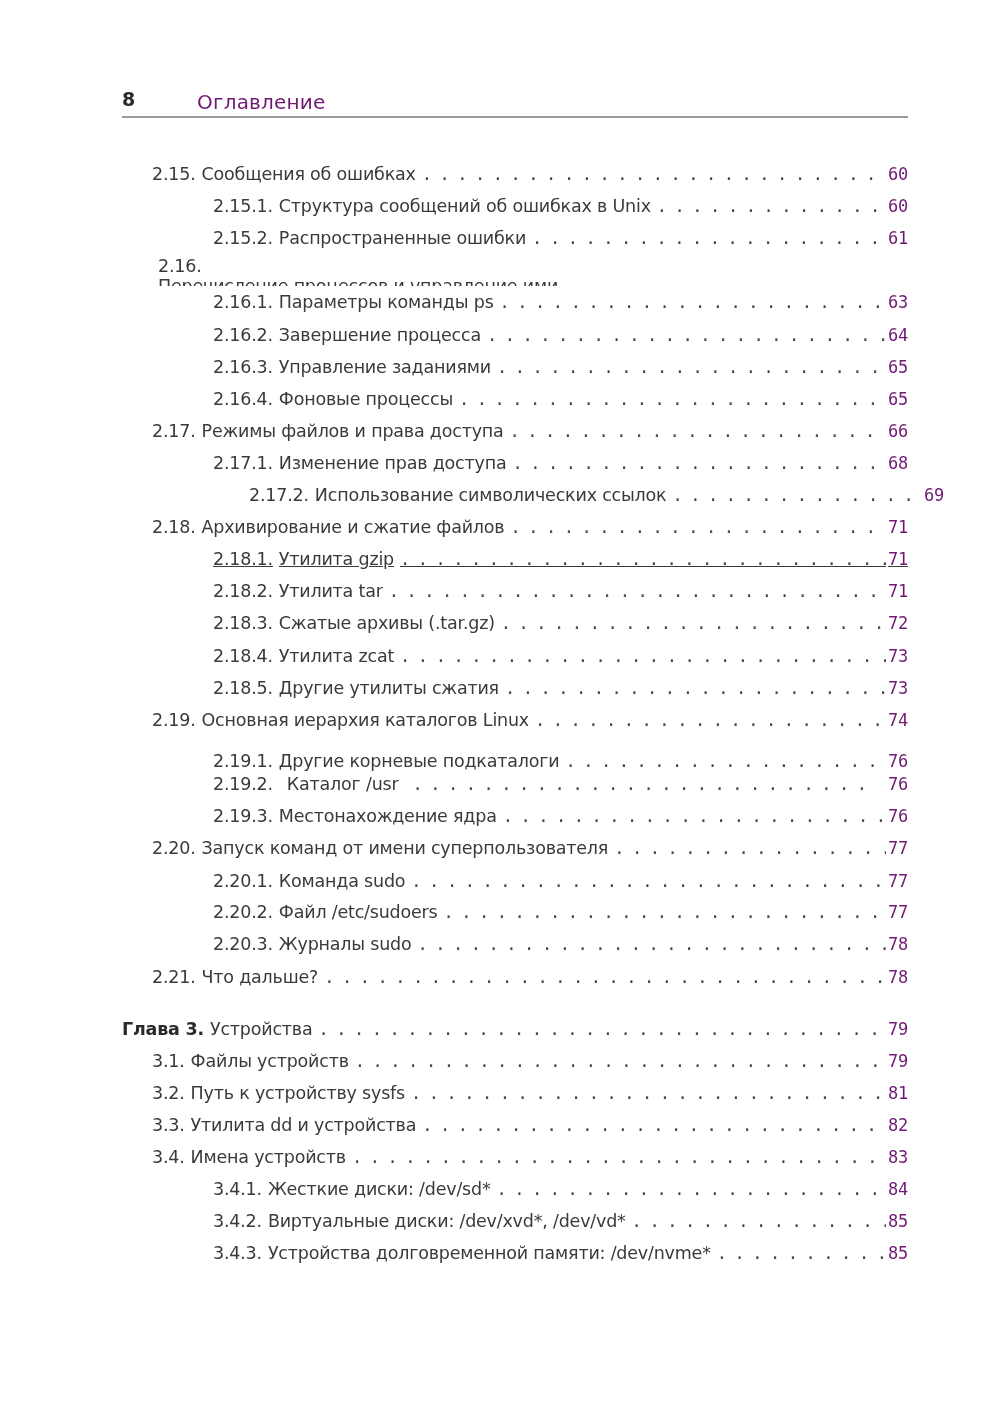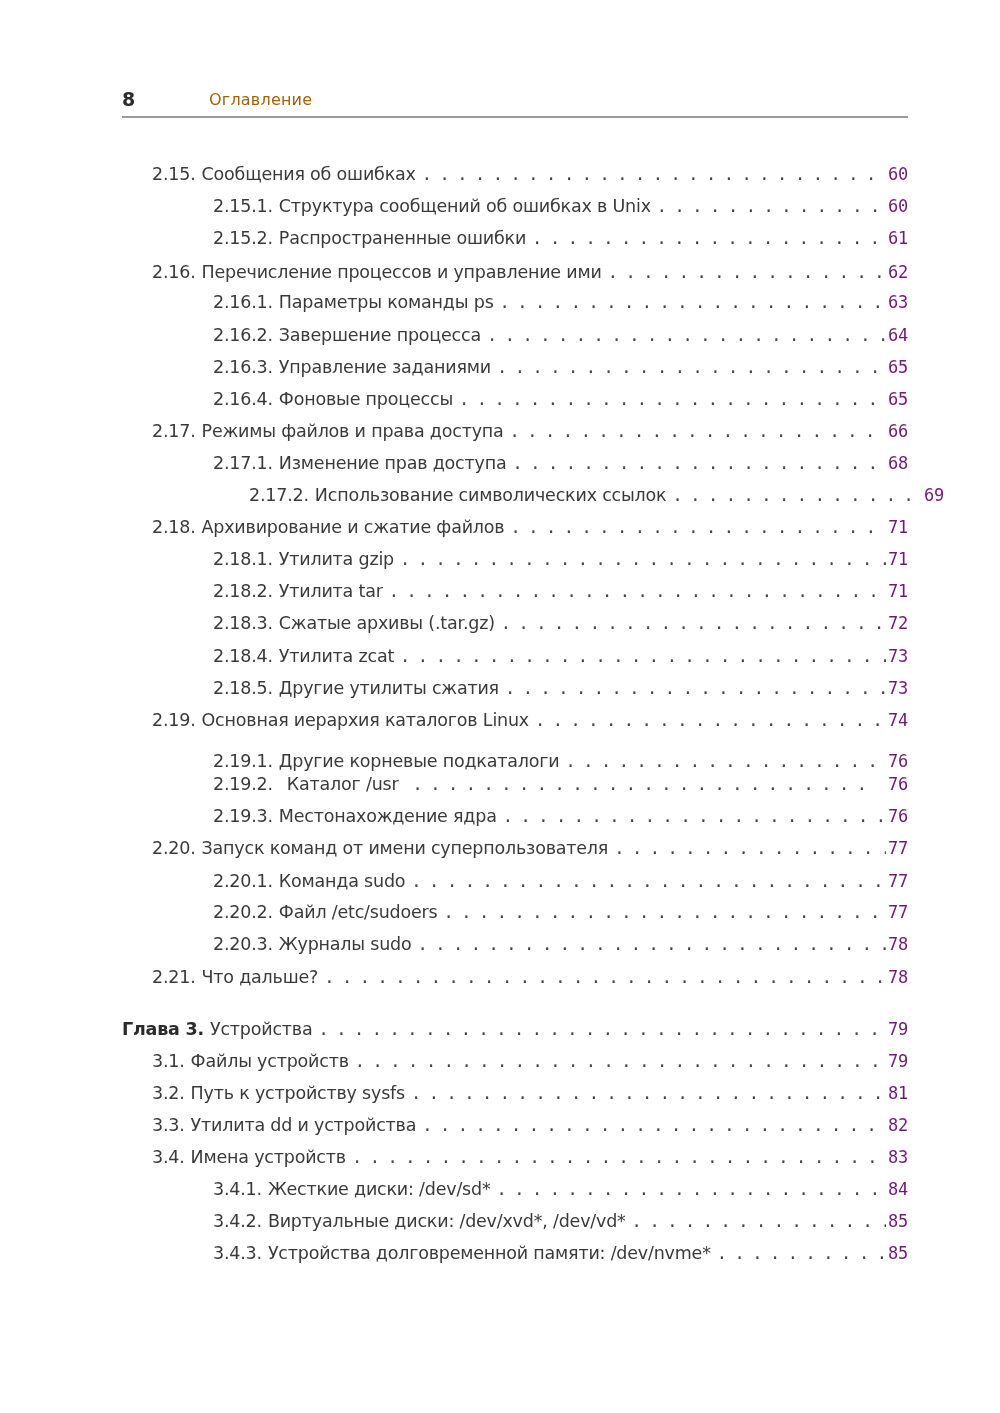--- a/index.html
+++ b/index.html
@@ -29,24 +29,23 @@
       top: 2px;
       font-family: "DejaVu Sans", sans-serif;
       font-weight: bold;
       font-size: 19px;
       color: #2a2a2a;
     }
     .running-title {
       position: absolute;
       left: 75px;
       top: 4px;
-      font-size: 16px;
-      color: #a16207;
+      font-size: 20px;
+      color: #701a75;
       letter-spacing: 0.2px;
-      margin-left: 12px;
     }
     .toc {
       position: absolute;
       left: 0;
       top: 164px;
       width: 1000px;
     }
     .toc-row {
       position: absolute;
       height: 30px;
@@ -102,21 +101,21 @@
       <span class="title">Структура сообщений об ошибках в Unix</span>
       <span class="leader"></span>
       <span class="page">60</span>
     </div>
     <div class="toc-row" style="left: 213px; top: 64.2px; width: 695px;">
       <span class="num">2.15.2.</span>
       <span class="title">Распространенные ошибки</span>
       <span class="leader"></span>
       <span class="page">61</span>
     </div>
-    <div class="toc-row" style="left: 152px; top: 98px; width: 756px;">
+    <div class="toc-row" style="left: 152px; top: 92px; width: 756px; flex-direction: column;">
       <span class="num">2.16.</span>
       <span class="title">Перечисление процессов и управление ими</span>
       <span class="leader"></span>
       <span class="page">62</span>
     </div>
     <div class="toc-row" style="left: 213px; top: 128.4px; width: 695px;">
       <span class="num">2.16.1.</span>
       <span class="title">Параметры команды ps</span>
       <span class="leader"></span>
       <span class="page">63</span>
@@ -156,21 +155,21 @@
       <span class="title">Использование символических ссылок</span>
       <span class="leader"></span>
       <span class="page">69</span>
     </div>
     <div class="toc-row" style="left: 152px; top: 353.1px; width: 756px;">
       <span class="num">2.18.</span>
       <span class="title">Архивирование и сжатие файлов</span>
       <span class="leader"></span>
       <span class="page">71</span>
     </div>
-    <div class="toc-row" style="left: 213px; top: 385.2px; width: 695px;">
+    <div class="toc-row" style="left: 213px; top: 385.2px; width: 695px; text-decoration: underline;">
       <span class="num">2.18.1.</span>
       <span class="title">Утилита gzip</span>
       <span class="leader"></span>
       <span class="page">71</span>
     </div>
     <div class="toc-row" style="left: 213px; top: 417.3px; width: 695px;">
       <span class="num">2.18.2.</span>
       <span class="title">Утилита tar</span>
       <span class="leader"></span>
       <span class="page">71</span>

